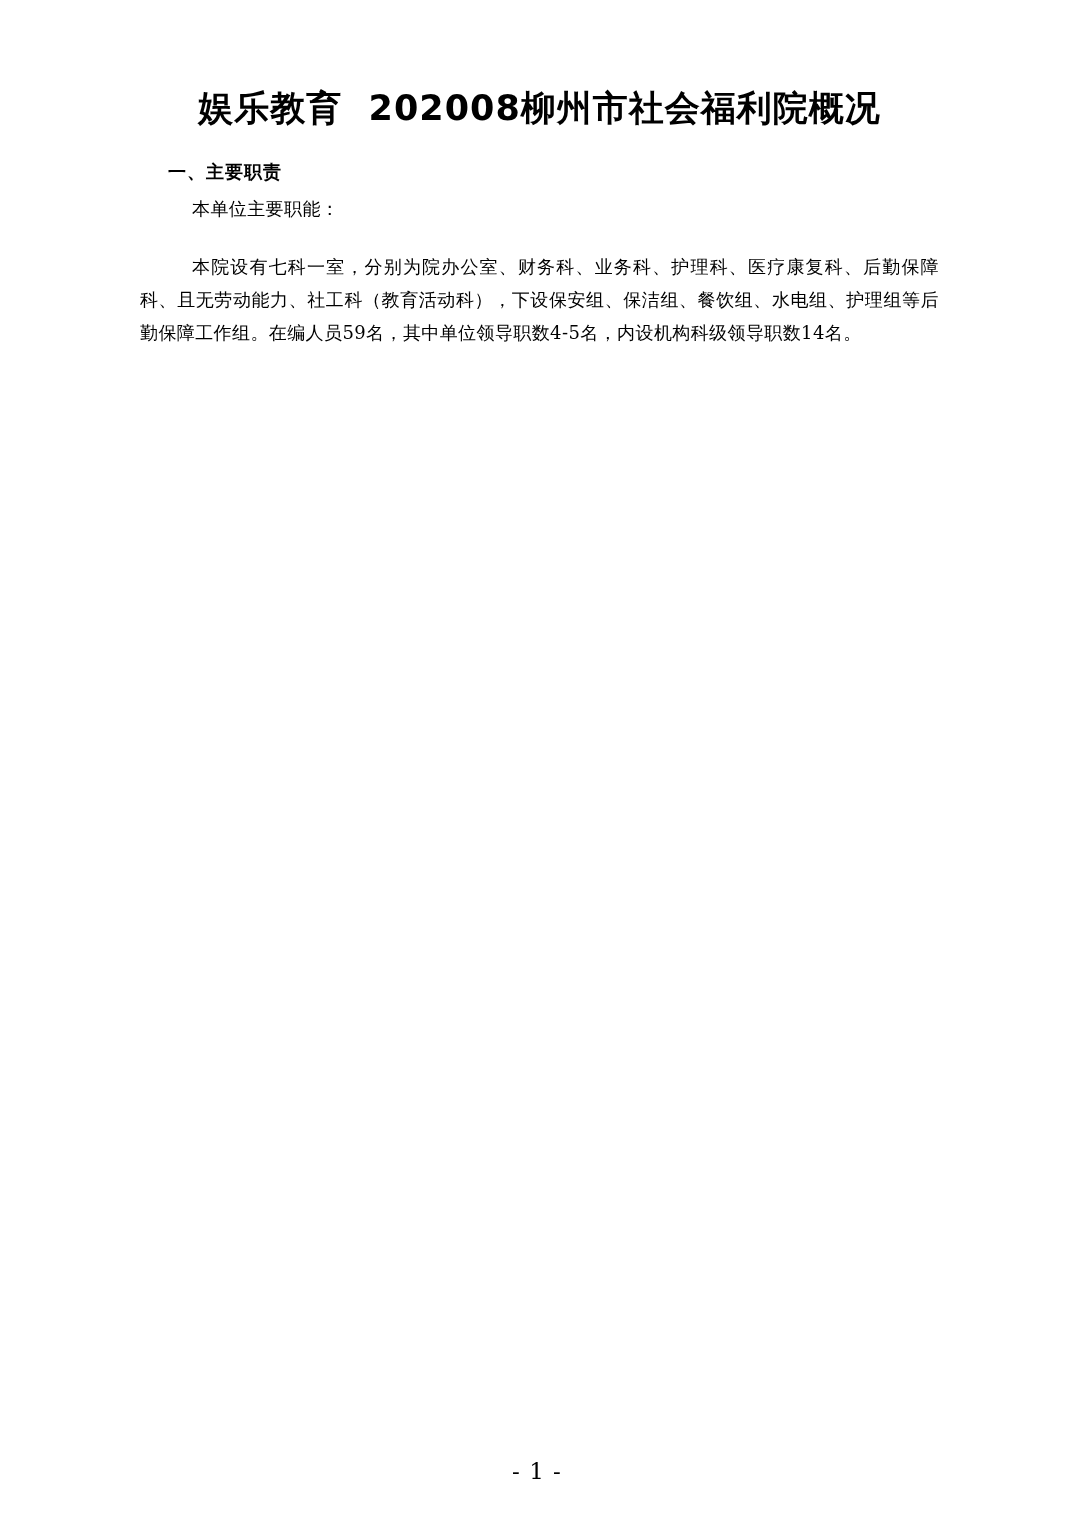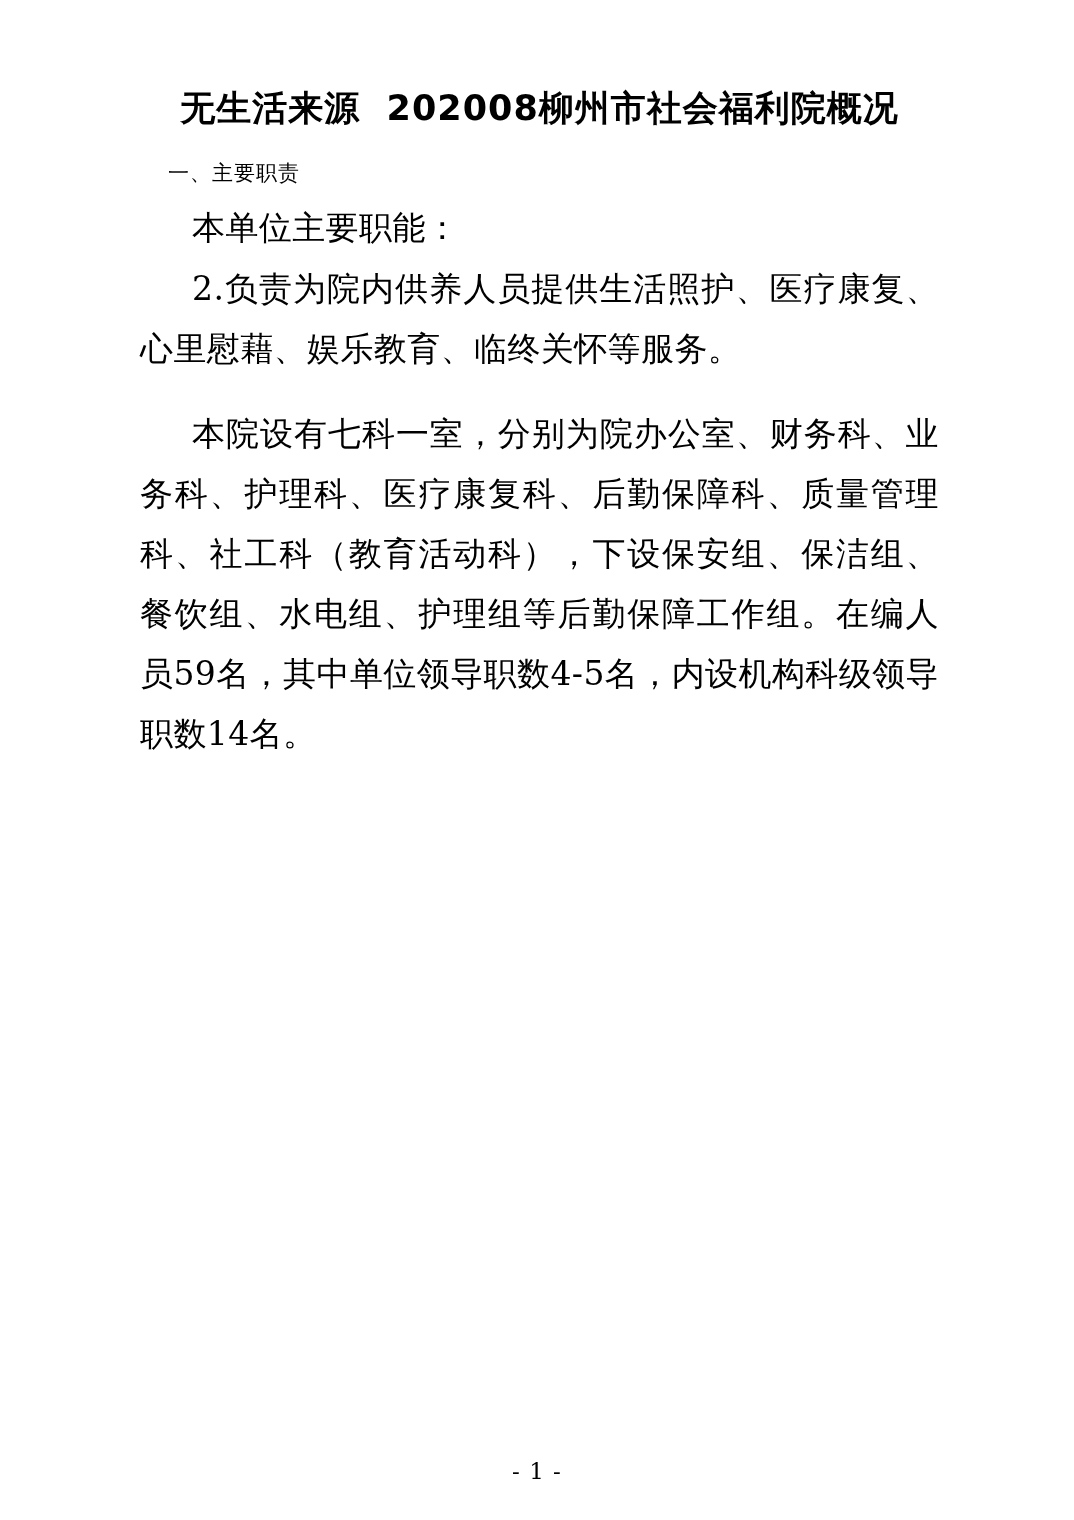--- a/index.html
+++ b/index.html
@@ -28,29 +28,29 @@
     font-weight: bold;
     font-size: 35px;
     line-height: 1.35;
     text-align: center;
     letter-spacing: 1px;
     margin: 0 0 18px 0;
     white-space: pre;
   }
   .section-heading {
     font-family: "DejaVu Sans", "Liberation Sans", sans-serif;
-    font-weight: normal;
-    font-size: 21px;
+    font-weight: bold;
+    font-size: 18px;
     line-height: 1.5;
     margin: 26px 0 8px 0;
     text-indent: 28px;
     letter-spacing: 1px;
   }
   .para {
-    font-size: 33px;
+    font-size: 18px;
     line-height: 1.82;
     text-align: justify;
     text-justify: inter-ideograph;
     margin: 0 0 1px 0;
     text-indent: 52px;
     letter-spacing: 0.4px;
   }
   .spacer-sm {
     height: 12px;
   }
@@ -63,33 +63,32 @@
     font-size: 23px;
     font-family: "DejaVu Serif", "Liberation Serif", serif;
     letter-spacing: 1px;
   }
 </style>
 </head>
 <body>
 
 <div class="page">
 
-  <h1 class="doc-title">无生活来源  202008柳州市社会福利院概况</h1>
+  <h1 class="doc-title">娱乐教育  202008柳州市社会福利院概况</h1>
 
   <h2 class="section-heading">一、主要职责</h2>
 
   <p class="para">本单位主要职能：</p>
 
 
-  <p class="para">2.负责为院内供养人员提供生活照护、医疗康复、心里慰藉、娱乐教育、临终关怀等服务。</p>
 
 
 
 
   <div class="spacer-sm"></div>
 
 
   <div class="spacer-sm"></div>
 
-  <p class="para">本院设有七科一室，分别为院办公室、财务科、业务科、护理科、医疗康复科、后勤保障科、质量管理科、社工科（教育活动科），下设保安组、保洁组、餐饮组、水电组、护理组等后勤保障工作组。在编人员59名，其中单位领导职数4-5名，内设机构科级领导职数14名。</p>
+  <p class="para">本院设有七科一室，分别为院办公室、财务科、业务科、护理科、医疗康复科、后勤保障科、且无劳动能力、社工科（教育活动科），下设保安组、保洁组、餐饮组、水电组、护理组等后勤保障工作组。在编人员59名，其中单位领导职数4-5名，内设机构科级领导职数14名。</p>
 
   <div class="page-number">- 1 -</div>
 </div>
 
 </body></html>

